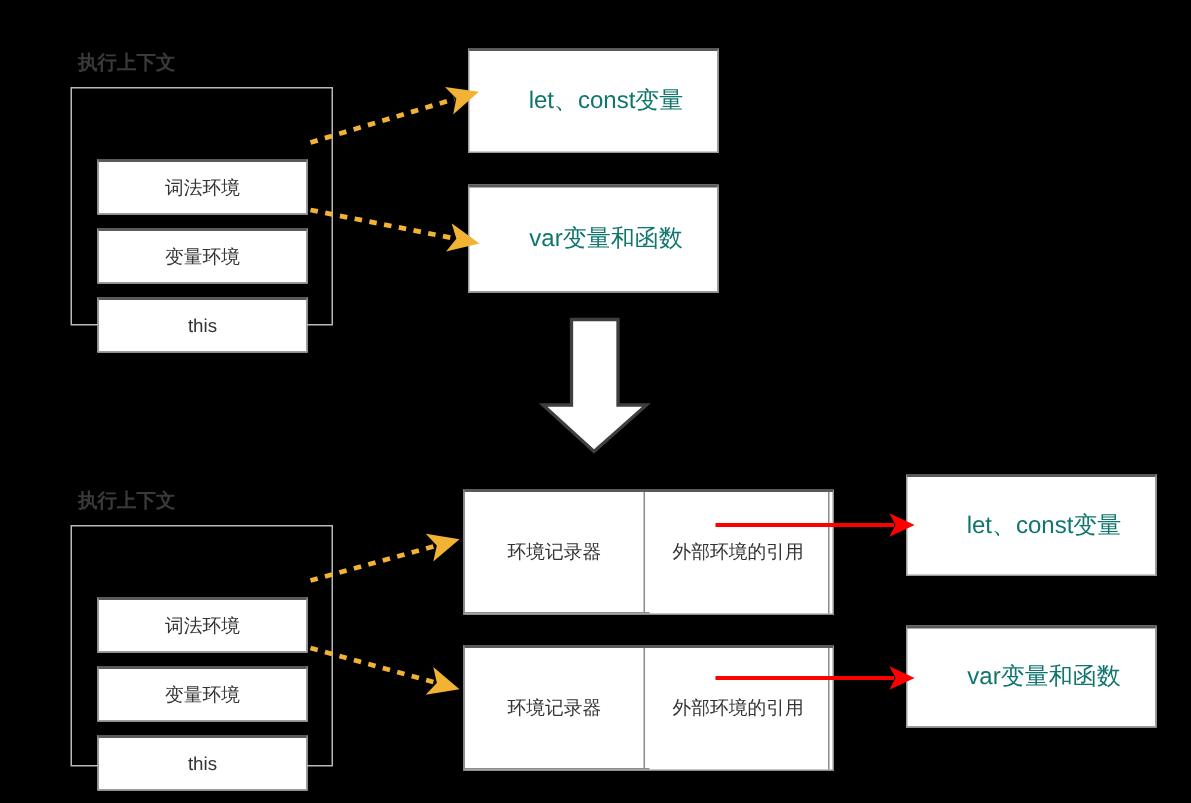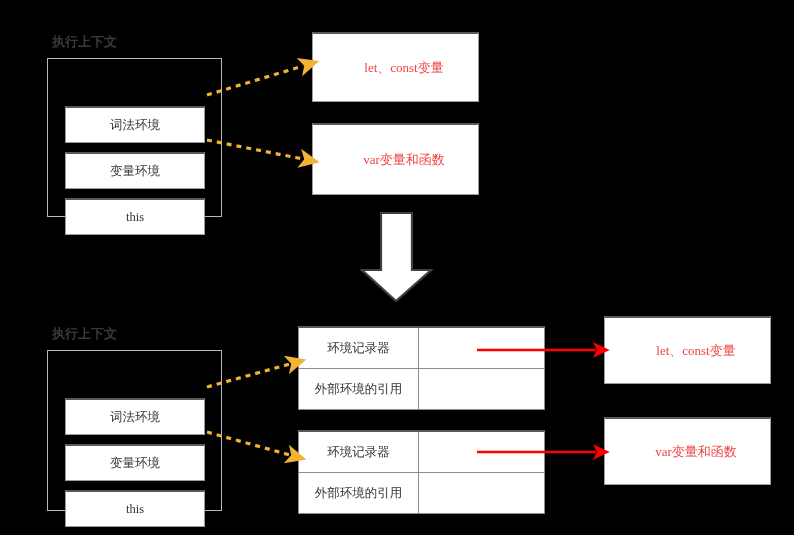--- a/index.html
+++ b/index.html
@@ -1,38 +1,38 @@
 <!DOCTYPE html>
 <html><head>
 <meta charset="utf-8">
 <style>
   html,body{margin:0;padding:0;background:#000;}
   body{width:794px;height:535px;overflow:hidden;
        font-family:"Liberation Sans","DejaVu Sans",sans-serif;}
-  #canvas{position:relative;width:672px;height:535px;background:#000;font-family:Liberation Serif, serif;}
+  #canvas{position:relative;width:672px;height:535px;background:#000;}
 
   .ctx-title{position:absolute;color:#3a3a3a;font-size:13px;font-weight:bold;
              letter-spacing:0px;white-space:nowrap;}
 
   .ctx-box{position:absolute;background:#000;border:1px solid #b9b9b9;
            box-sizing:border-box;}
 
   .slot{position:absolute;background:#fff;border:1px solid #9c9c9c;
         border-top:2px solid #5a5a5a;box-sizing:border-box;
         display:flex;align-items:center;justify-content:center;
         color:#333;font-size:12.5px;margin-top:31px;}
 
   .plainbox{position:absolute;background:#fff;border:1px solid #9c9c9c;
             border-top:2px solid #5a5a5a;box-sizing:border-box;
             display:flex;align-items:center;justify-content:center;
-            color:#ef4444;font-size:13px;padding-left:17px;}
+            color:#0f766e;font-size:16px;padding-left:17px;}
 
   .rec-table{position:absolute;background:#fff;border:1px solid #8c8c8c;
              border-top:2px solid #5a5a5a;box-sizing:border-box;
-             display:flex;flex-direction:column;}
+             display:flex;flex-direction:row;margin-left:11px;}
   .rec-row{flex:1;display:flex;box-sizing:border-box;}
   .rec-row.top{border-bottom:1px solid #8c8c8c;}
   .rec-cell-l{width:120px;box-sizing:border-box;border-right:1px solid #8c8c8c;
               display:flex;align-items:center;justify-content:center;
               color:#333;font-size:12.5px;}
   .rec-cell-r{flex:1;box-sizing:border-box;}
 
   svg.overlay{position:absolute;left:0;top:0;width:794px;height:535px;
               pointer-events:none;}
 </style>

